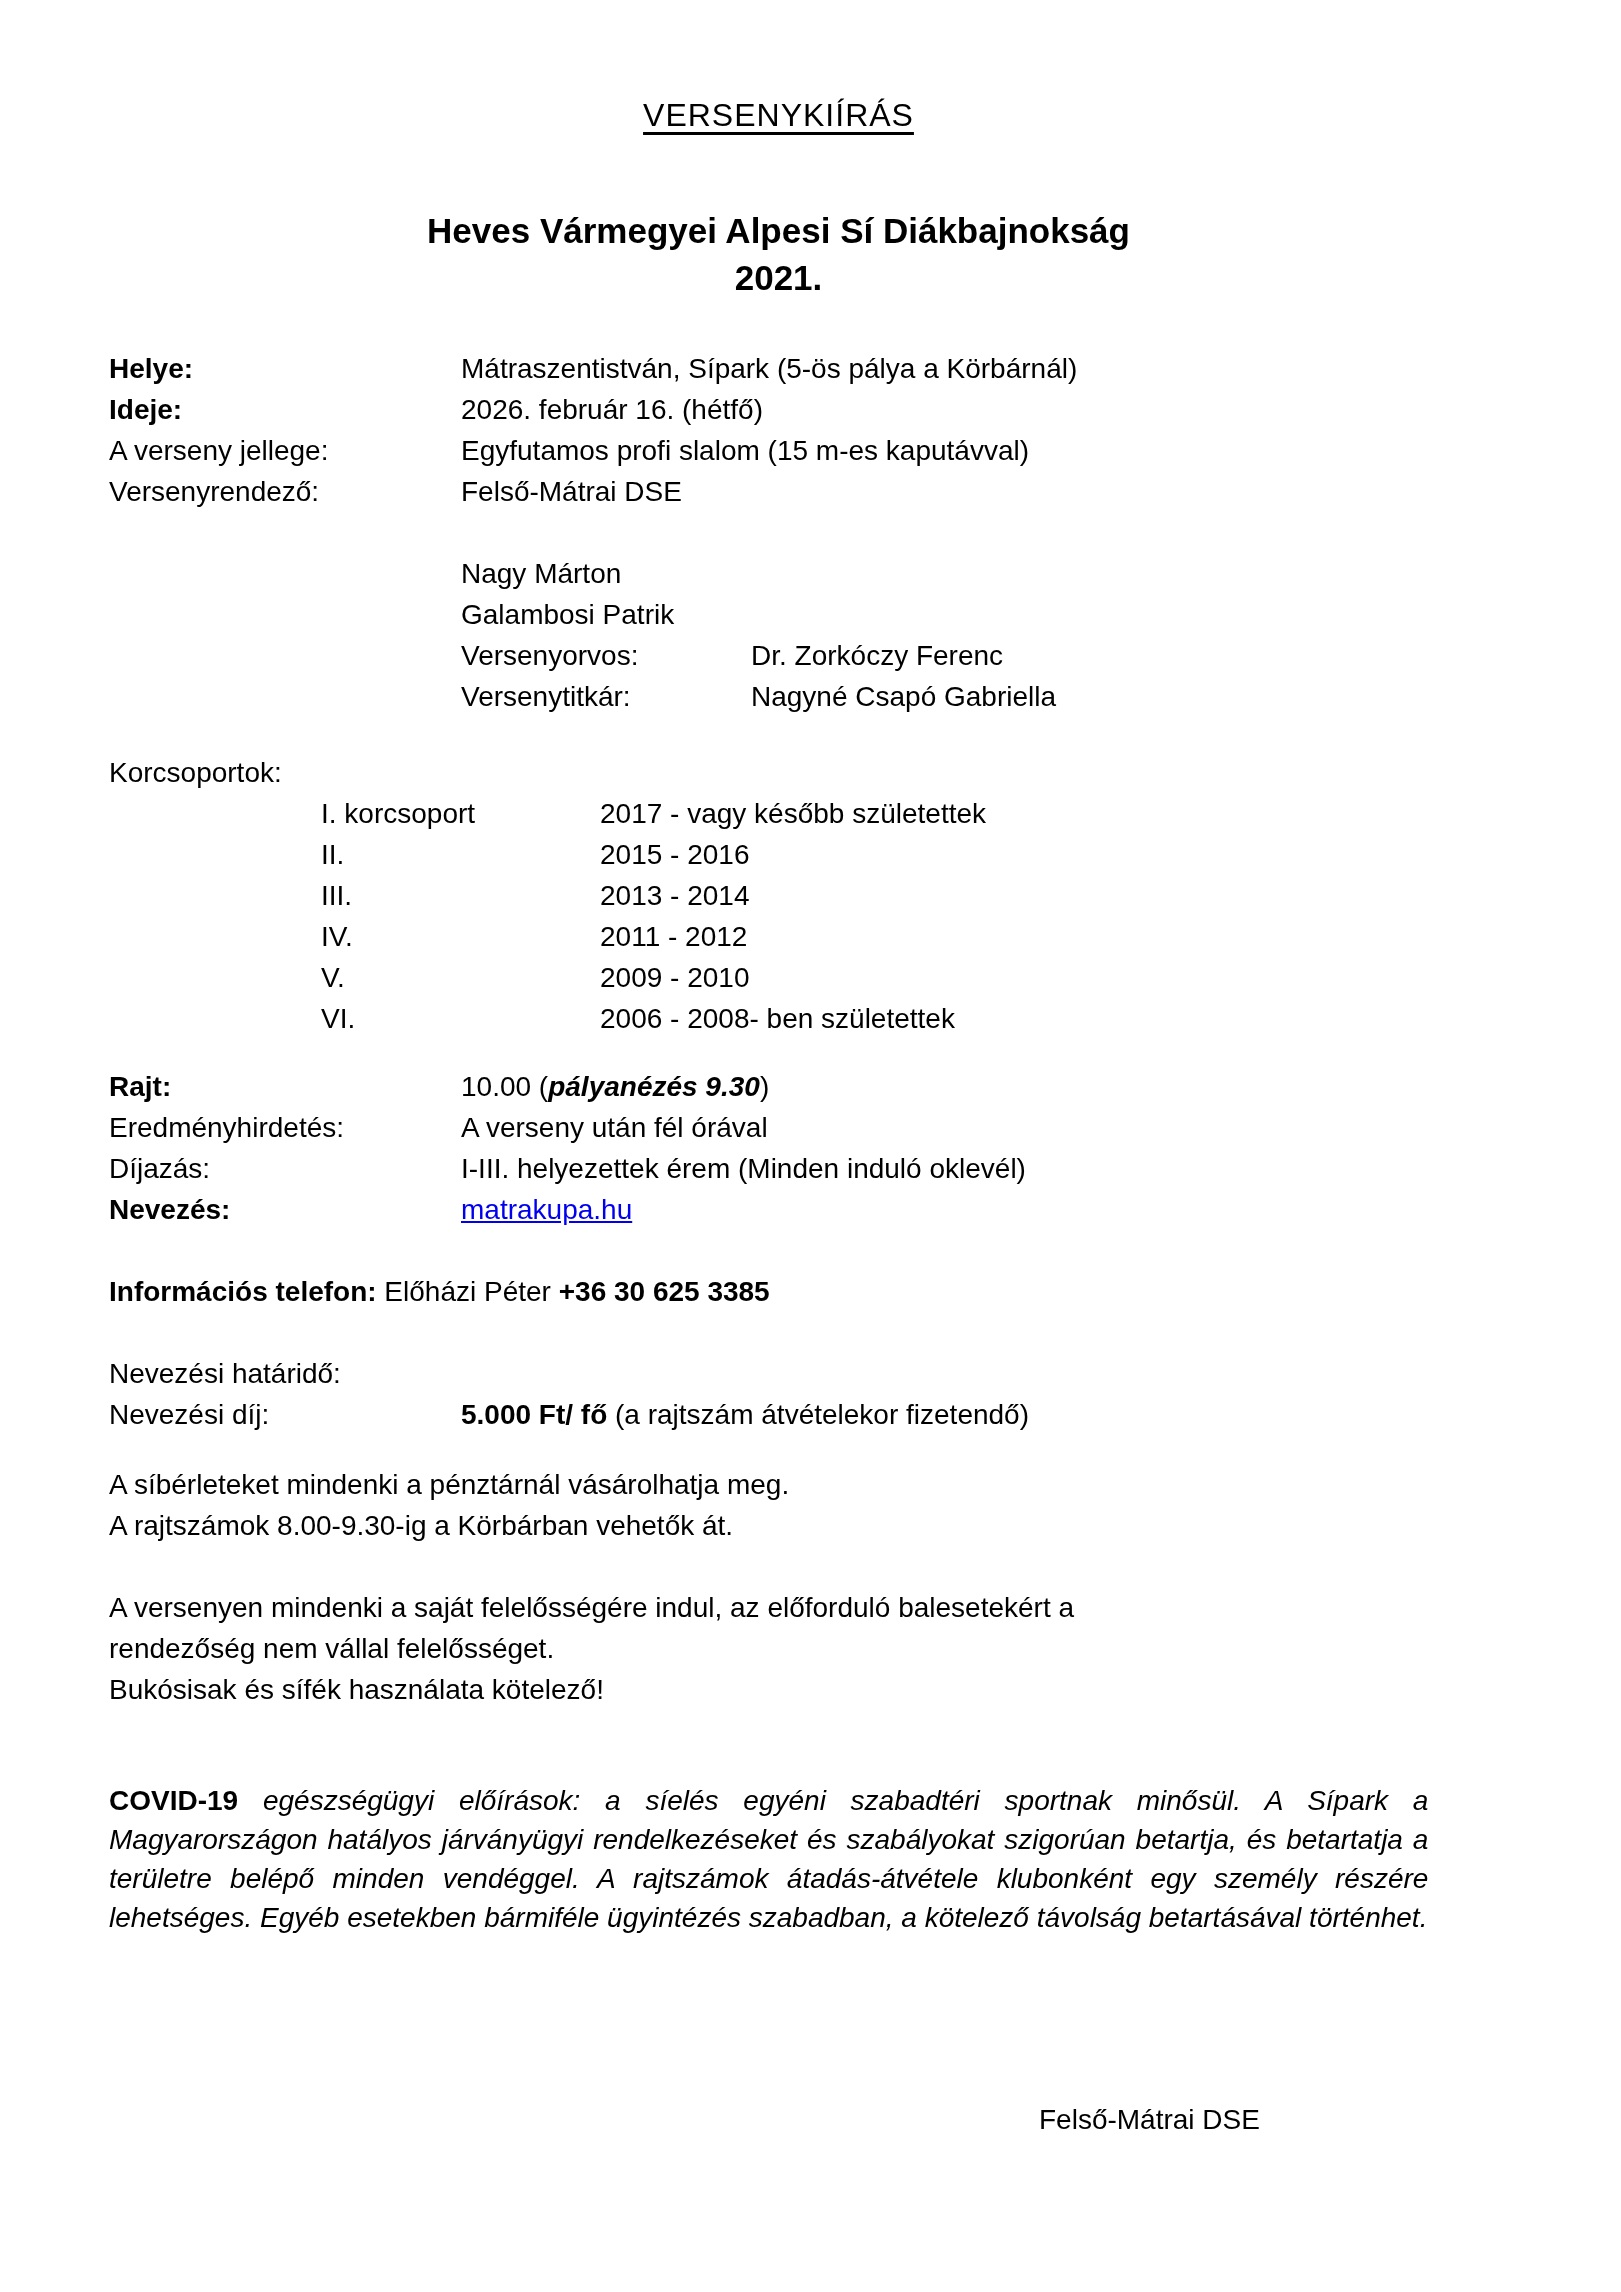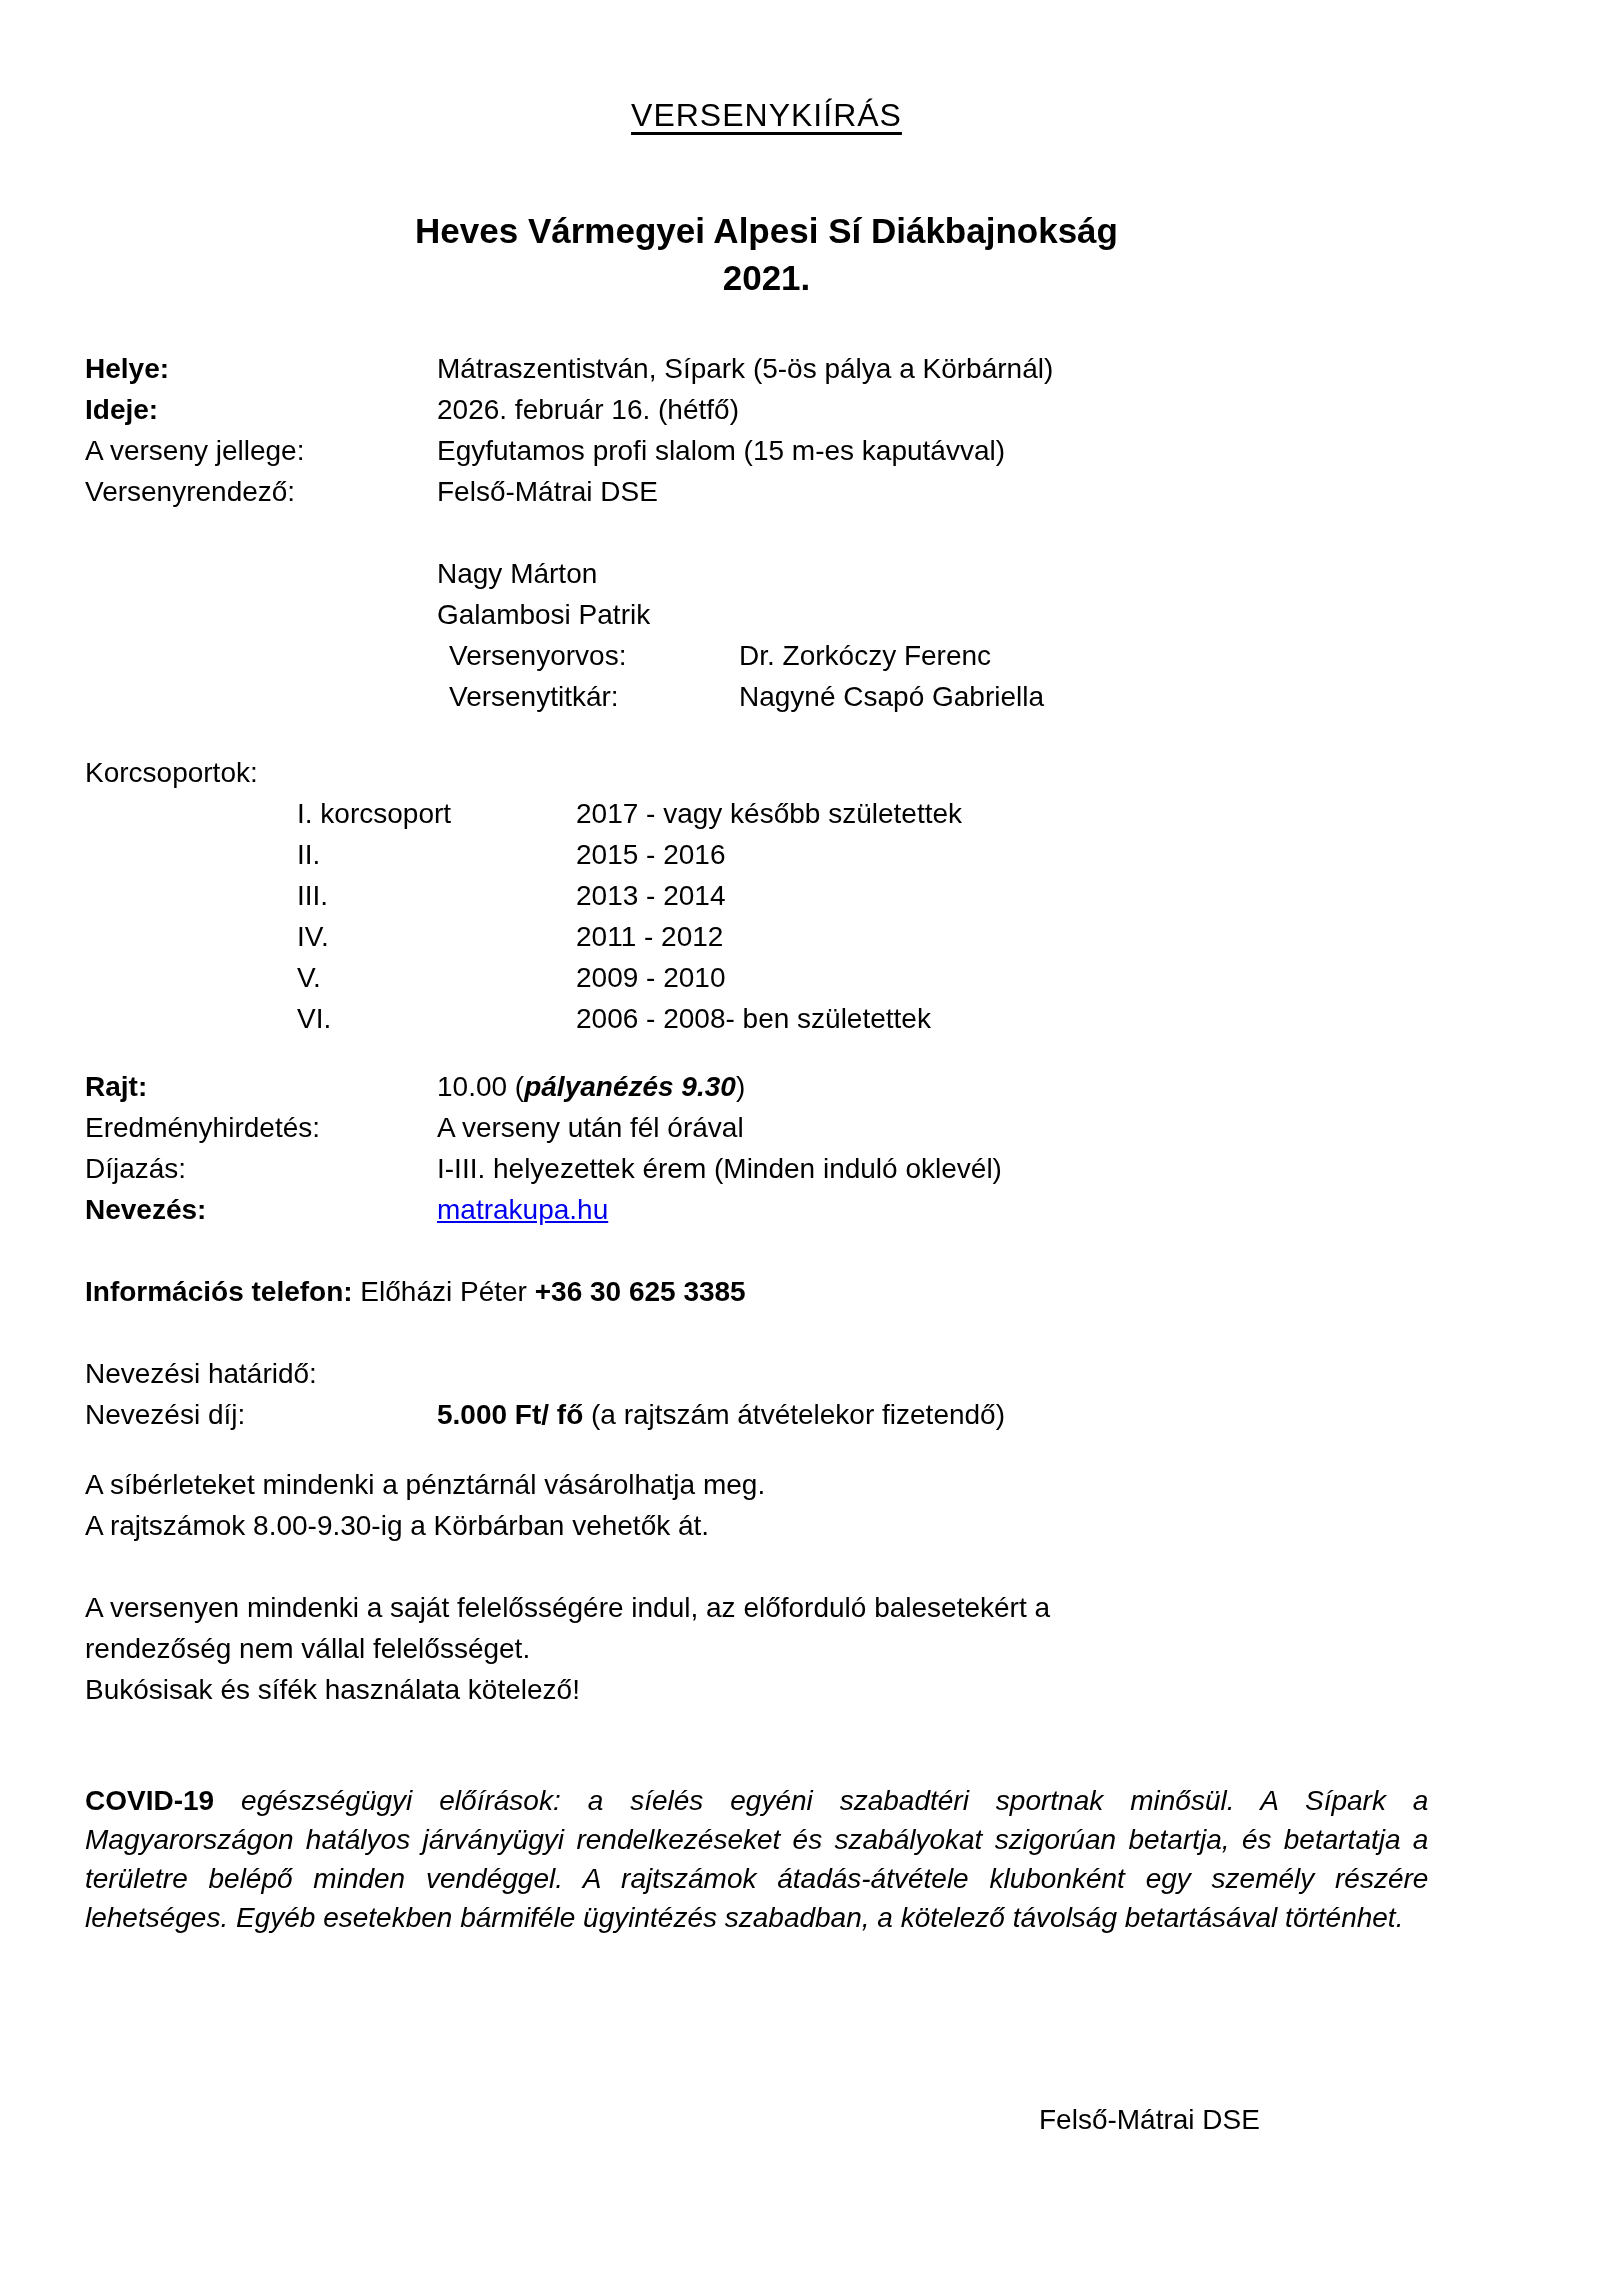--- a/index.html
+++ b/index.html
@@ -5,30 +5,30 @@
   html,body { margin:0; padding:0; background:#fff; }
   .page {
     position:relative;
     width:1621px; height:2293px;
     background:#ffffff;
     color:#000;
     font-family:"Liberation Sans", sans-serif;
     font-size:28px;
     line-height:41px;
     box-sizing:border-box;
-    padding:94px 173px 0 85px;
+    padding:94px 173px 0 109px;
     overflow:hidden;
   }
   .doc-title { text-align:center; font-size:32px; line-height:43px; letter-spacing:1px; }
   .doc-title .underlined { text-decoration:underline; text-underline-offset:5.9px; }
   .event-title { margin-top:70px; text-align:center; font-weight:bold; font-size:35px; line-height:47px; }
   .kv-row { display:flex;gap:42px; }
   .kv-label { flex:0 0 310px; }
   .kv-value { flex:1 1 auto; }
-  .kv-split { display:flex;margin-left:12px; }
+  .kv-split { display:flex; }
   .official-role { flex:0 0 290px; }
   .bold { font-weight:bold; }
   .boldit { font-weight:bold; font-style:italic; }
   .info-table { margin-top:47px; }
   .jury-table { margin-top:41px; }
   .age-heading { margin-top:35px; }
   .age-row { display:flex; margin-left:212px; }
   .age-group { flex:0 0 279px; }
   .age-years { flex:1 1 auto; }
   .race-table { margin-top:27.4px; }

